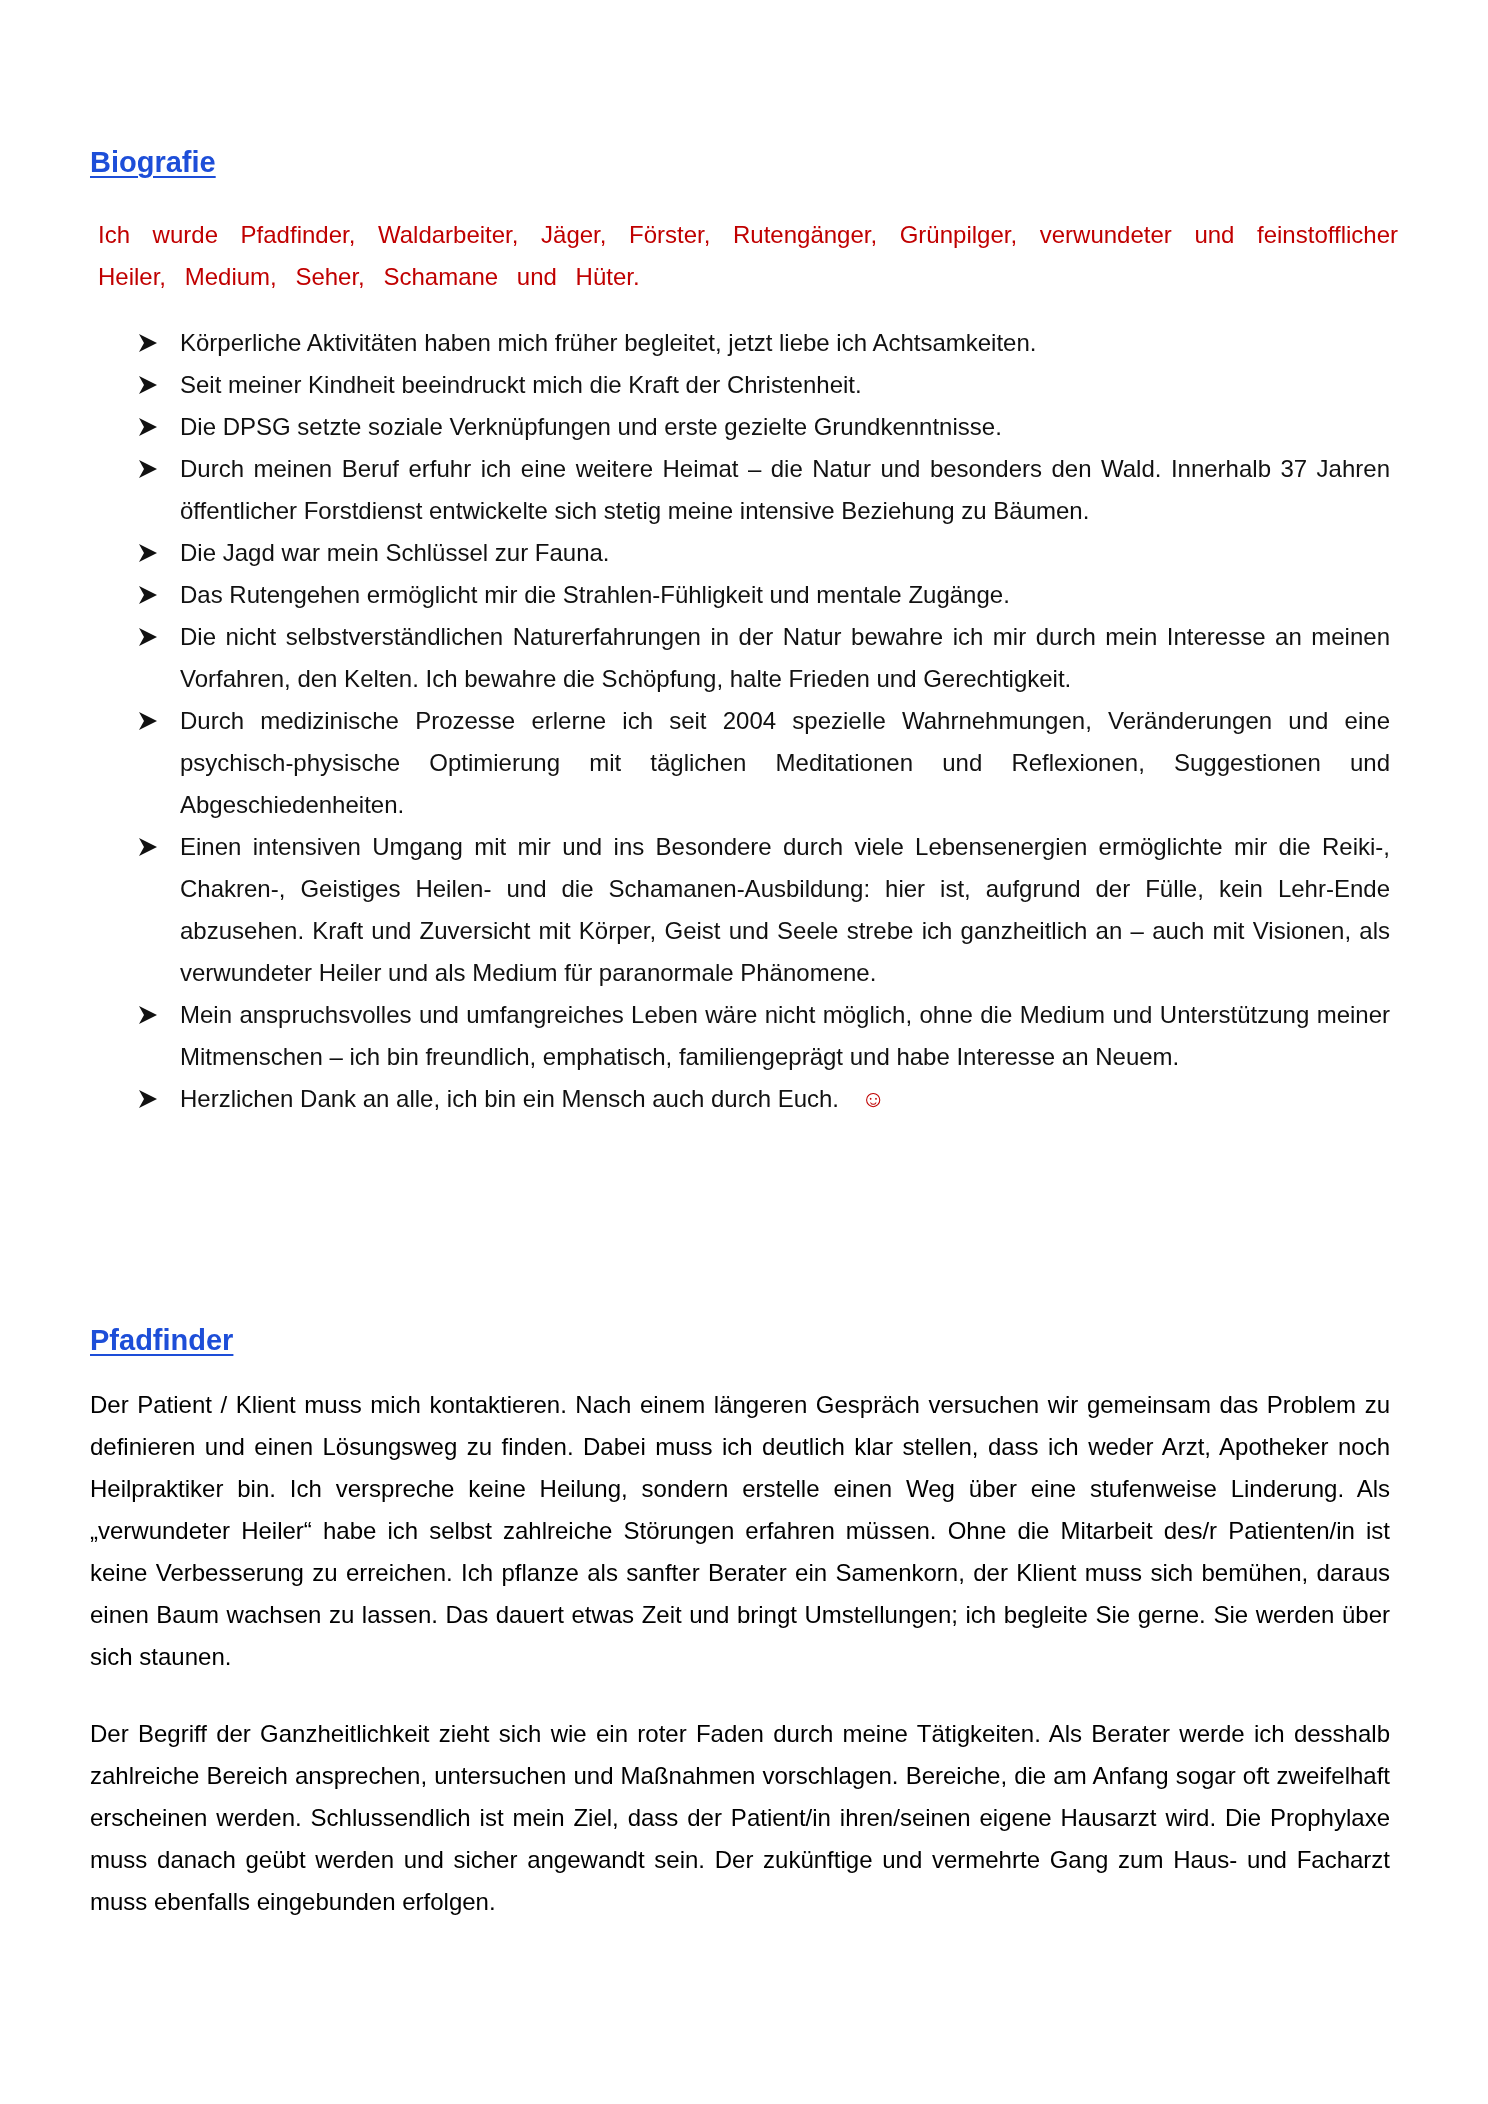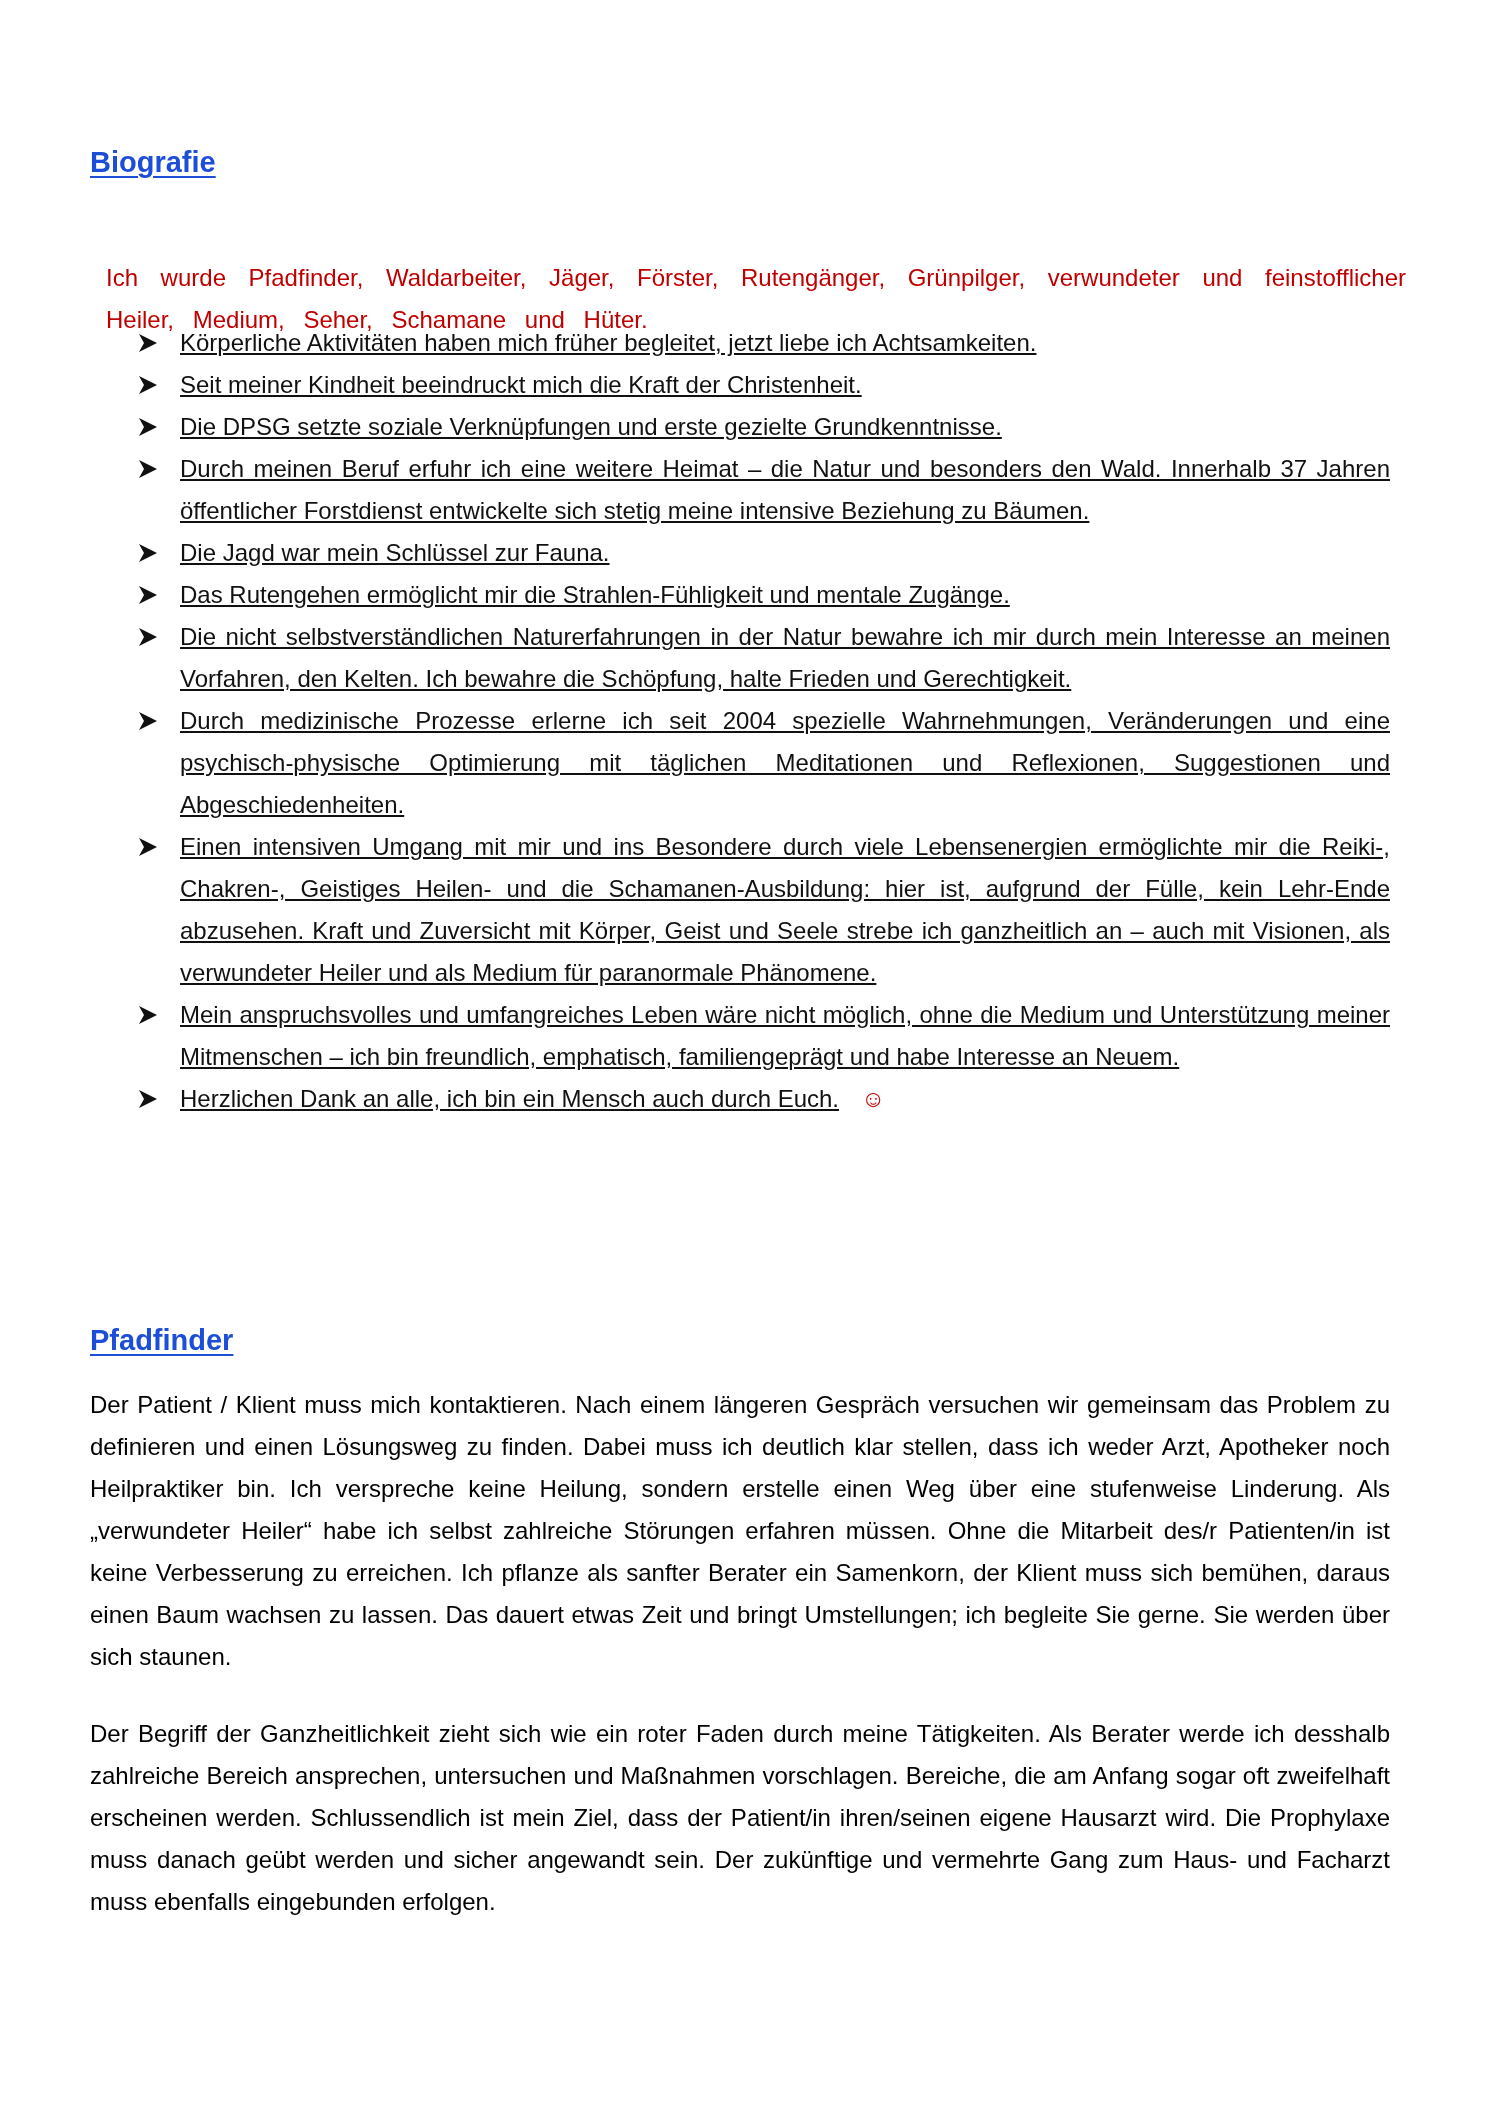--- a/index.html
+++ b/index.html
@@ -2,25 +2,25 @@
 <html><head>
 <meta charset="utf-8">
 <style>
   html, body { margin: 0; padding: 0; background: #ffffff; }
   body { width: 1488px; height: 2104px; position: relative; overflow: hidden;
          font-family: "Liberation Sans", "DejaVu Sans", sans-serif; color: #111; }
   .page { position: absolute; left: 90px; top: 0; width: 1300px; }
   .heading { position: absolute; left: 0; font-weight: bold; font-size: 29px;
              color: #1d4ed8; text-decoration: underline; text-decoration-thickness: 2px;
              text-underline-offset: 4px; letter-spacing: 0px; }
-  .intro { position: absolute; left: 16px; top: 214px; width: 1300px; color: #c00000;
-           font-size: 24px; line-height: 42px; text-align: justify; word-spacing: 12px; margin-top: 43px; }
+  .intro { position: absolute; left: 8px; top: 214px; width: 1300px; color: #c00000;
+           font-size: 24px; line-height: 42px; text-align: justify; word-spacing: 12px; }
   .bullets { position: absolute; left: 0; top: 322px; width: 1300px; margin: 0; padding: 0; list-style: none; }
   .bullets li { position: relative; padding-left: 90px; font-size: 24px; line-height: 42px;
-                text-align: justify; color: #111; text-decoration: underline; }
+                text-align: justify; color: #111; }
   .bullets li .arrow { position: absolute; left: 48px; top: 11px; width: 20px; height: 20px; }
   .smiley { display: inline-block; margin-left: 22px; color: #c00000; font-size: 24px; vertical-align: baseline; }
   .para { position: absolute; left: 0; width: 1300px; font-size: 24px; line-height: 42px;
           text-align: justify; color: #000000; }
 </style>
 </head>
 <body>
 
 <div class="page">
   <div class="heading" style="top:146px;">Biografie</div>

